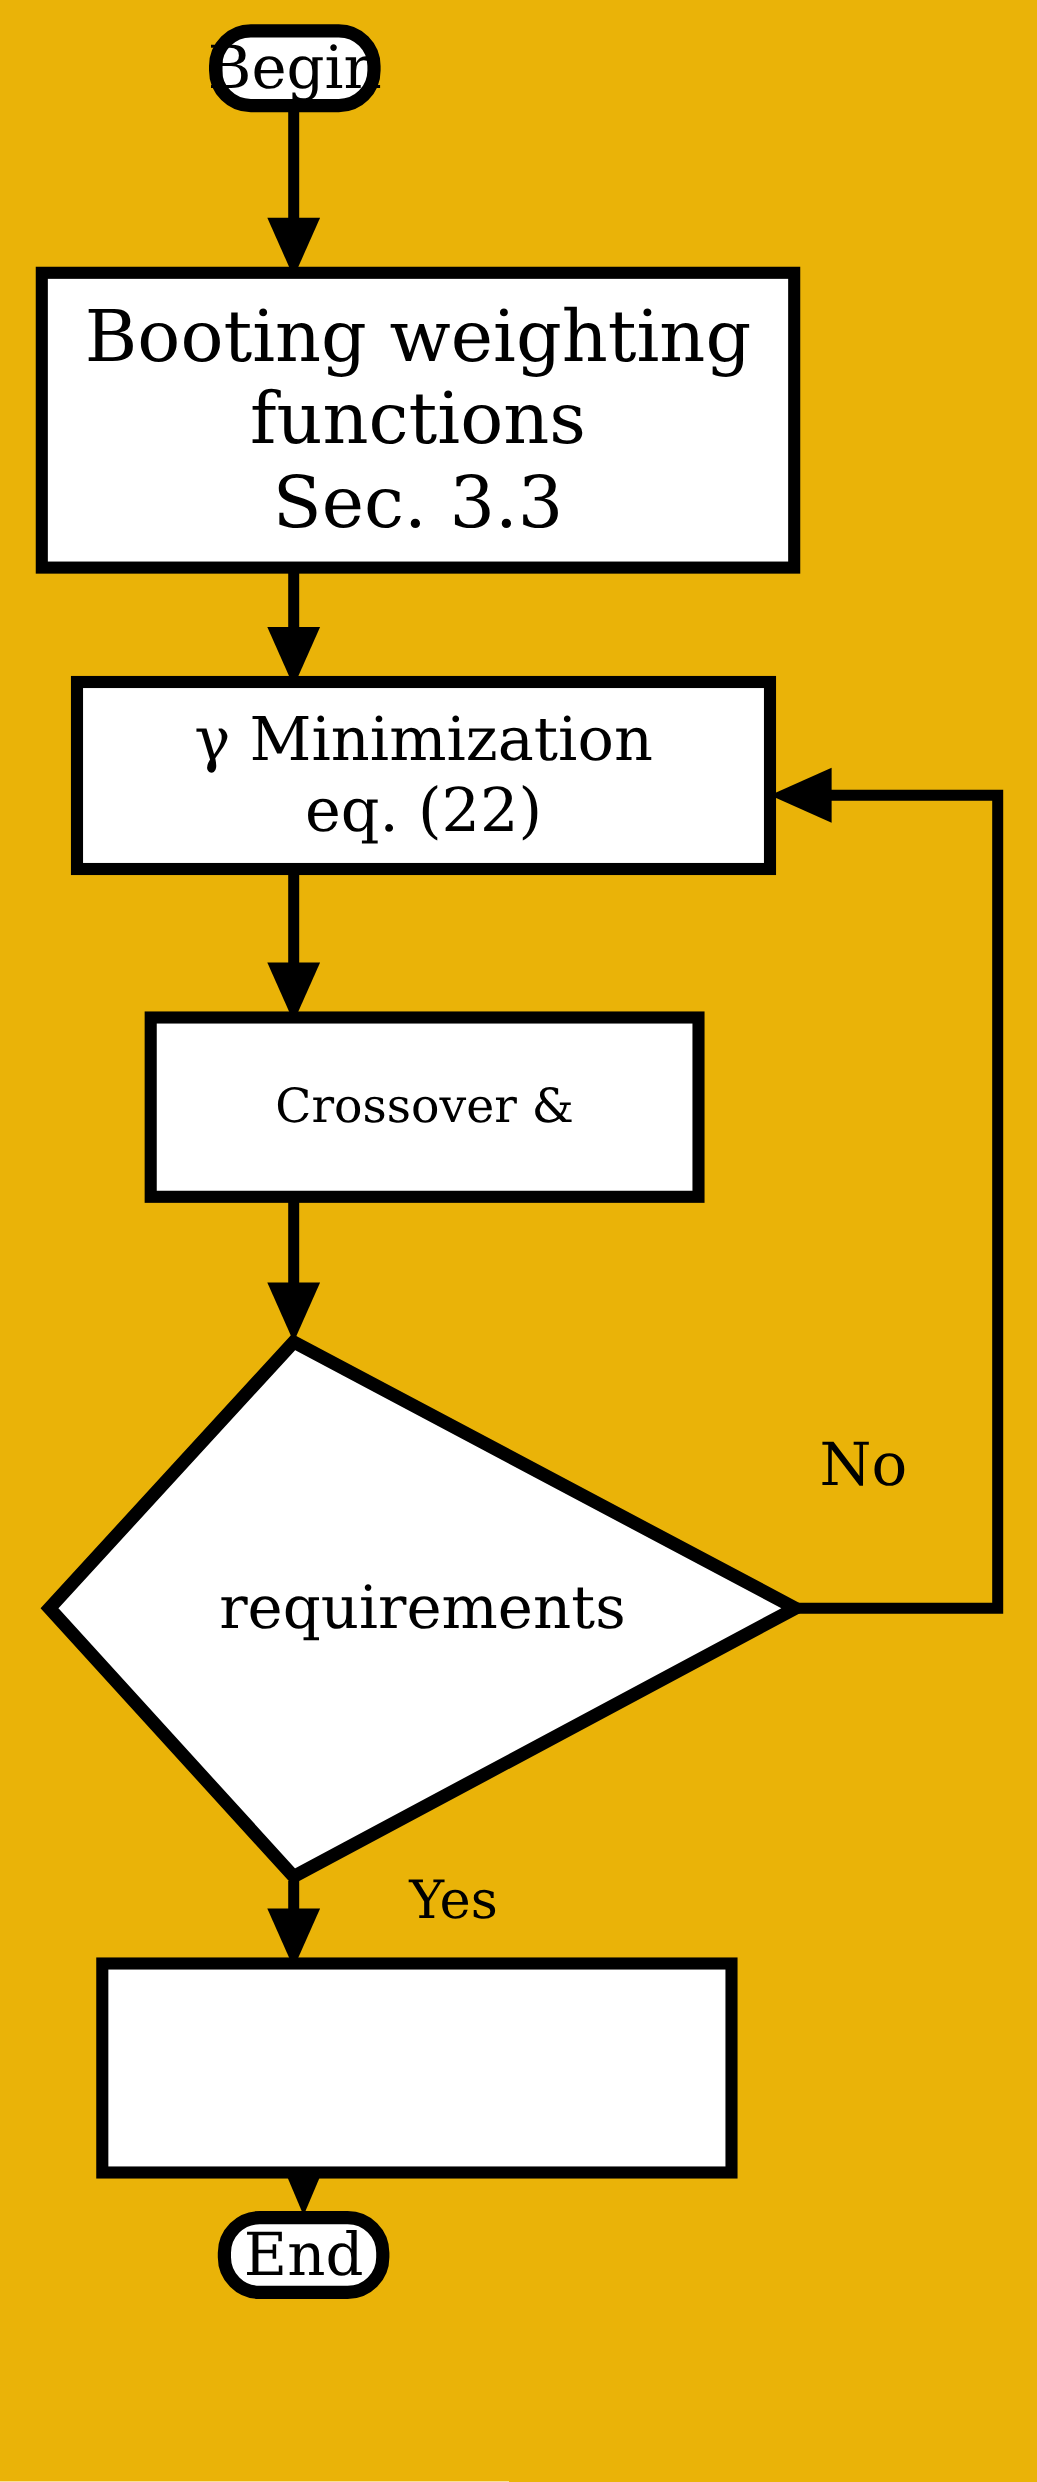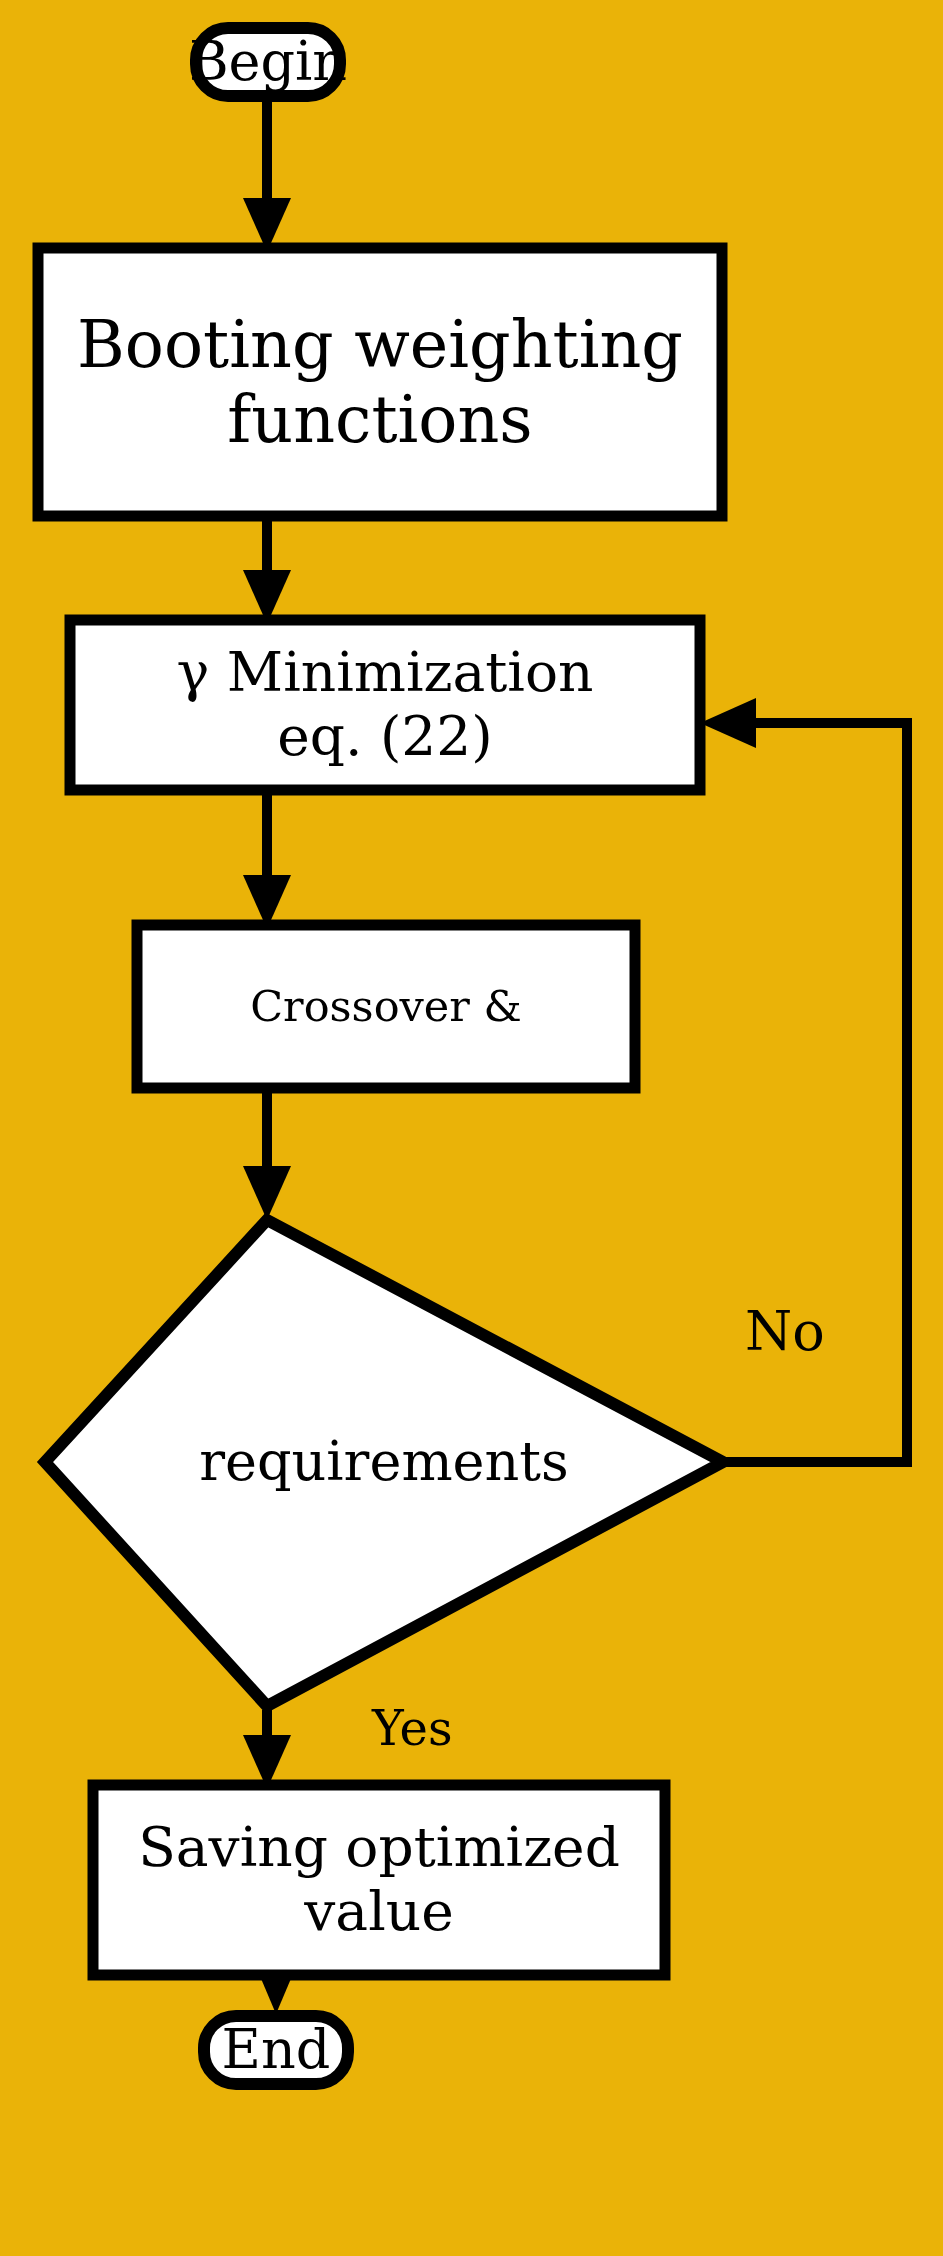--- a/index.html
+++ b/index.html
@@ -151,39 +151,36 @@
 
   </svg>
 
   <div class="node-text t-begin">
     <span>Begin</span>
   </div>
 
   <div class="node-text t-box1">
     <span>Booting weighting</span>
     <span>functions</span>
+    <span>Sec. 3.3</span>
   </div>
 
   <div class="node-text t-box2">
     <span class="gamma-row">γ Minimization</span>
     <span>eq. (22)</span>
   </div>
 
   <div class="node-text t-box3">
     <span>Crossover &amp;</span>
   </div>
 
   <div class="node-text t-diamond">
     <span>requirements</span>
   </div>
 
-  <div class="node-text t-box5">
-    <span>Saving optimized</span>
-    <span>value</span>
-  </div>
 
   <div class="node-text t-end">
     <span>End</span>
   </div>
 
   <div class="edge-label lbl-no">No</div>
   <div class="edge-label lbl-yes">Yes</div>
 
 </div>
 

